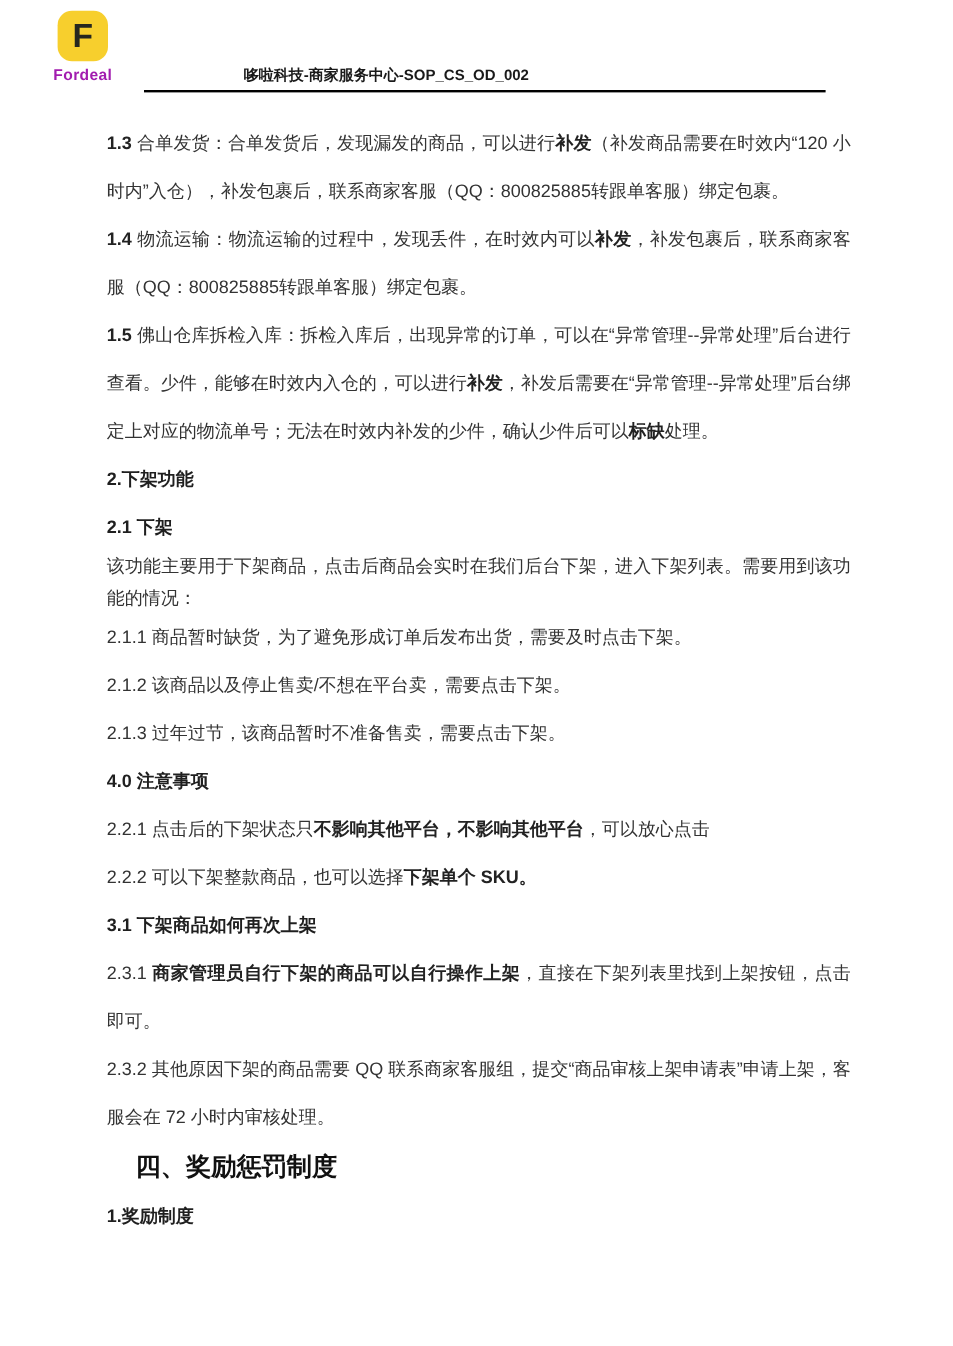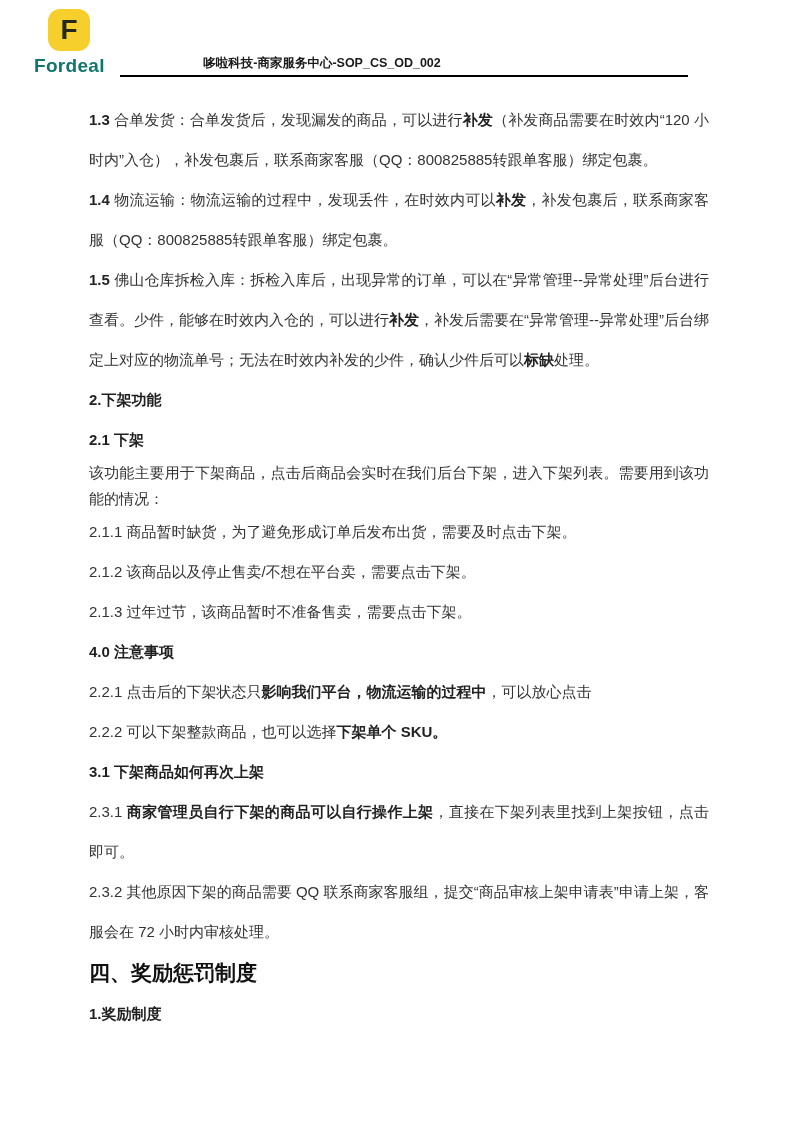--- a/index.html
+++ b/index.html
@@ -13,42 +13,42 @@
 
   
   .brand { position: absolute; left: 34px; top: 9px; width: 70px; text-align: center; }
   .brand-square {
     width: 42px; height: 42px; margin: 0 auto;
     background: #F7CF2D; border-radius: 12px;
     display: flex; align-items: center; justify-content: center;
     font-size: 28px; font-weight: bold; color: #26271f; line-height: 1;
   }
   .brand-word {
-    margin-top: 4px; font-size: 19px; font-weight: 600;
-    color: #0f766e; letter-spacing: 0.3px;
+    margin-top: 4px; font-size: 13px; font-weight: 600;
+    color: #a21caf; letter-spacing: 0.3px;
   }
 
   
   .header-title {
     position: absolute; top: 55px; left: 0; width: 644px;
     text-align: center; font-size: 12.5px; font-weight: bold; color: #1a1a1a;
   }
   .header-rule {
     position: absolute; top: 75px; left: 120px; width: 568px; height: 2px;
     background: #000000;
   }
 
   
   .doc-body {
     position: absolute; left: 89px; top: 100px; width: 620px;
     font-size: 15px; color: #333333; text-align: justify;
   }
   .block { line-height: 40px; }
   .block.h3 { font-weight: bold; color: #1f1f1f; }
-  .block.h1 { font-weight: bold; color: #111111; font-size: 21px; line-height: 42px; }
+  .block.h1 { font-weight: bold; color: #111111; font-size: 21px; line-height: 42px; margin-left: 24px; }
   .block.tight { line-height: 26px; }
   .b { font-weight: bold; color: #222222; }
 </style>
 </head>
 <body>
 
 <div class="page">
 
   <div class="brand">
     <div class="brand-square">
@@ -64,21 +64,21 @@
       <div class="block p"><span class="b">1.3</span><span> 合单发货：合单发货后，发现漏发的商品，可以进行</span><span class="b">补发</span><span>（补发商品需要在时效内“120 小时内”入仓），补发包裹后，联系商家客服（QQ：800825885转跟单客服）绑定包裹。</span></div>
       <div class="block p"><span class="b">1.4</span><span> 物流运输：物流运输的过程中，发现丢件，在时效内可以</span><span class="b">补发</span><span>，补发包裹后，联系商家客服（QQ：800825885转跟单客服）绑定包裹。</span></div>
       <div class="block p"><span class="b">1.5</span><span> 佛山仓库拆检入库：拆检入库后，出现异常的订单，可以在“异常管理--异常处理”后台进行查看。少件，能够在时效内入仓的，可以进行</span><span class="b">补发</span><span>，补发后需要在“异常管理--异常处理”后台绑定上对应的物流单号；无法在时效内补发的少件，确认少件后可以</span><span class="b">标缺</span><span>处理。</span></div>
       <div class="block h3"><span>2.下架功能</span></div>
       <div class="block h3"><span>2.1 下架</span></div>
       <div class="block p tight"><span>该功能主要用于下架商品，点击后商品会实时在我们后台下架，进入下架列表。需要用到该功能的情况：</span></div>
       <div class="block p"><span>2.1.1 商品暂时缺货，为了避免形成订单后发布出货，需要及时点击下架。</span></div>
       <div class="block p"><span>2.1.2 该商品以及停止售卖/不想在平台卖，需要点击下架。</span></div>
       <div class="block p"><span>2.1.3 过年过节，该商品暂时不准备售卖，需要点击下架。</span></div>
       <div class="block h3"><span>4.0 注意事项</span></div>
-      <div class="block p"><span>2.2.1 点击后的下架状态只</span><span class="b">影响我们平台，物流运输的过程中</span><span>，可以放心点击</span></div>
+      <div class="block p"><span>2.2.1 点击后的下架状态只</span><span class="b">不影响其他平台，不影响其他平台</span><span>，可以放心点击</span></div>
       <div class="block p"><span>2.2.2 可以下架整款商品，也可以选择</span><span class="b">下架单个 SKU。</span></div>
       <div class="block h3"><span>3.1 下架商品如何再次上架</span></div>
       <div class="block p"><span>2.3.1 </span><span class="b">商家管理员自行下架的商品可以自行操作上架</span><span>，直接在下架列表里找到上架按钮，点击即可。</span></div>
       <div class="block p"><span>2.3.2 其他原因下架的商品需要 QQ 联系商家客服组，提交“商品审核上架申请表”申请上架，客服会在 72 小时内审核处理。</span></div>
       <div class="block h1"><span>四、奖励惩罚制度</span></div>
       <div class="block h3"><span>1.奖励制度</span></div>
     </div>
 
 </div>
 

